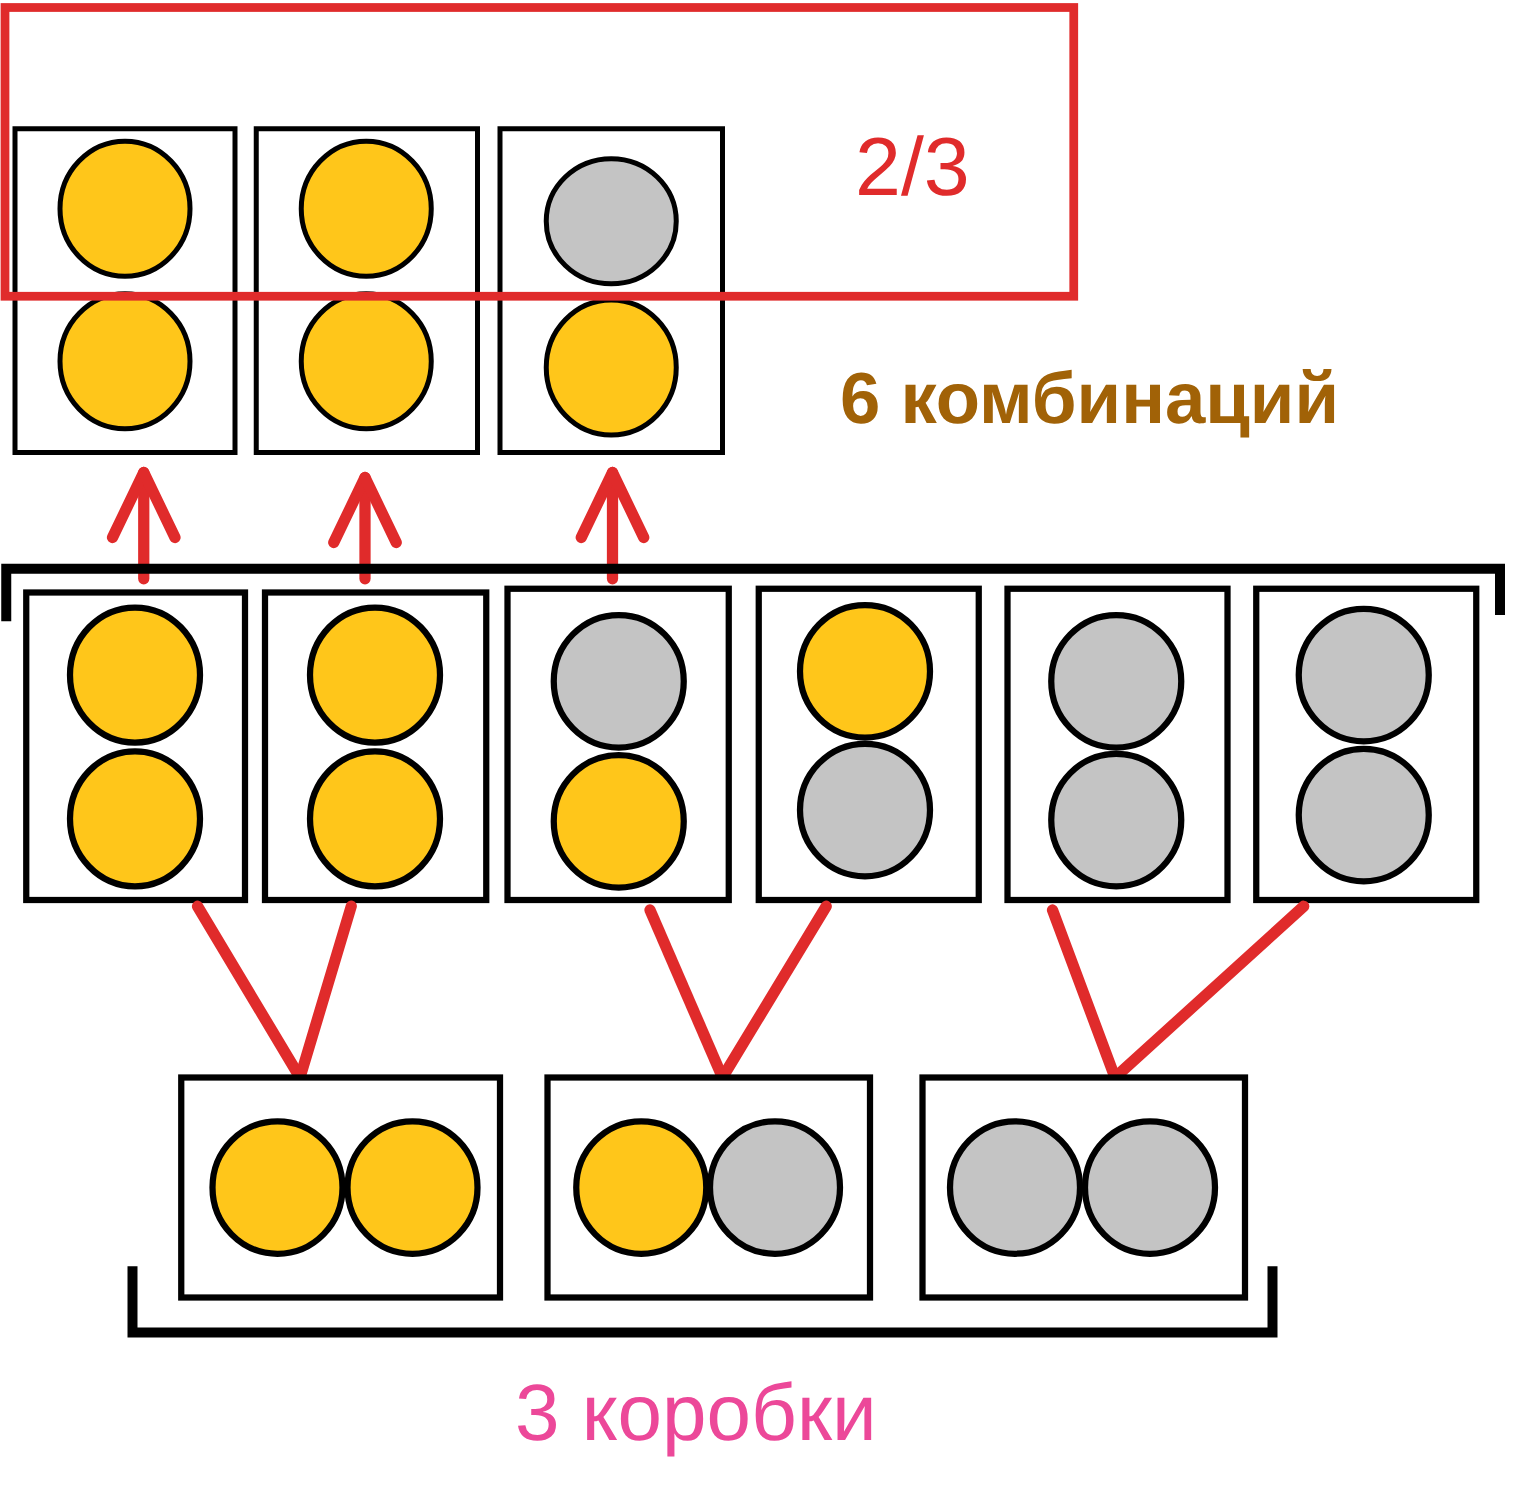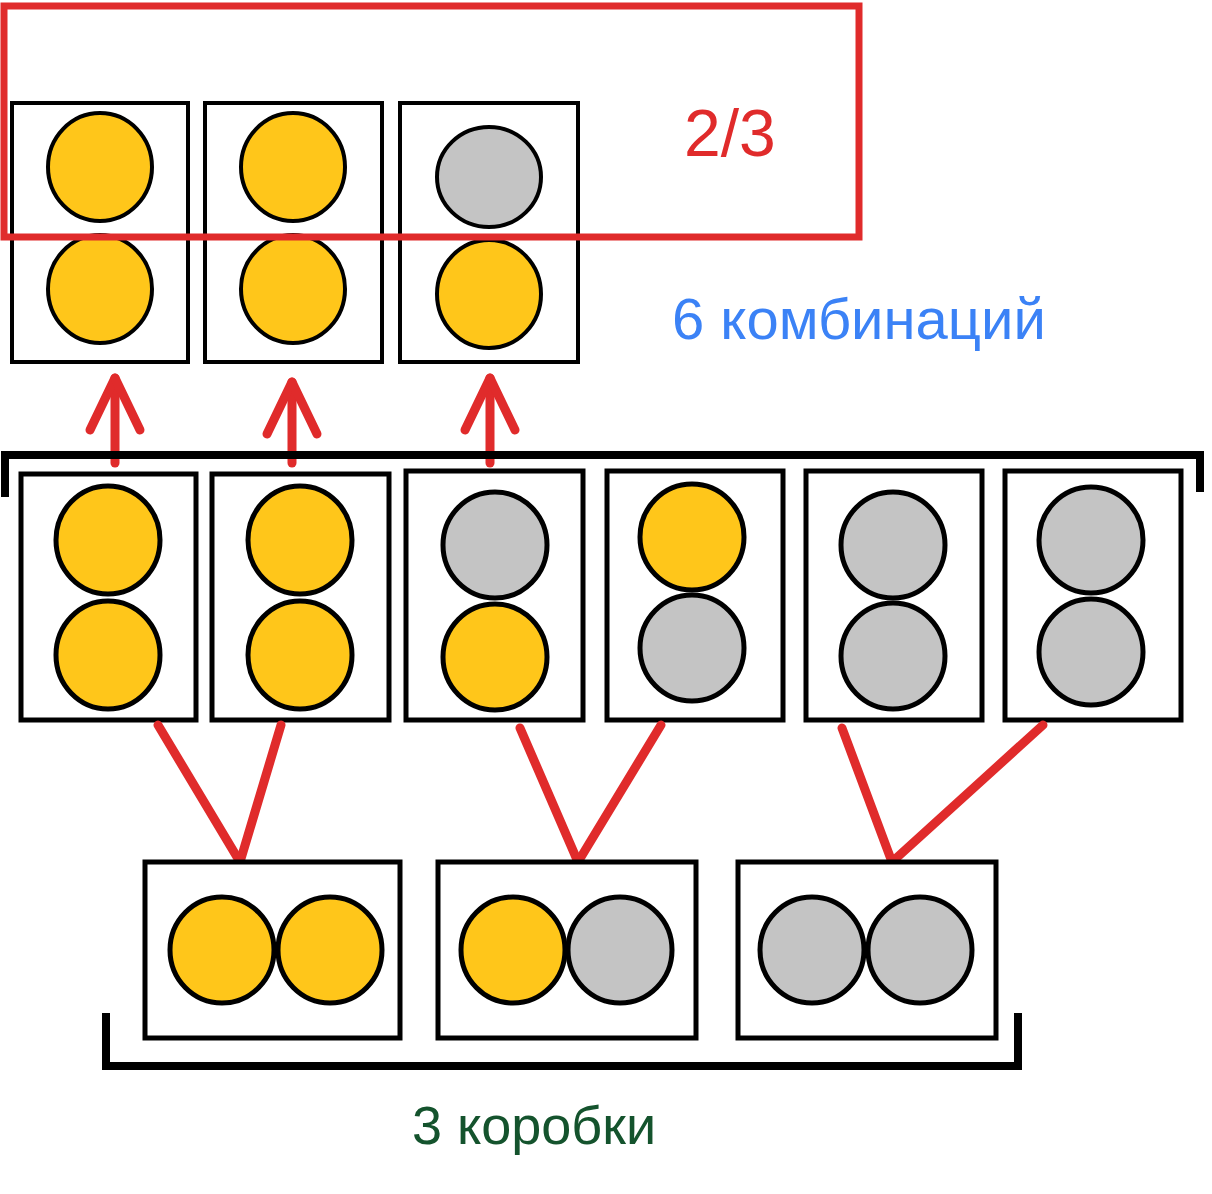--- a/index.html
+++ b/index.html
@@ -28,28 +28,29 @@
     white-space: nowrap;
     line-height: 1;
   }
   #label-fraction {
     color: #e02b2b;
     font-size: 66px;
     left: 684px;
     top: 100px;
   }
   #label-combinations {
-    color: #3b82f6;
+    color: #a16207;
     font-size: 58px;
     left: 672px;
     top: 290px;
+    font-weight: bold;
   }
   #label-boxes {
-    color: #14532d;
-    font-size: 54px;
+    color: #ec4899;
+    font-size: 64px;
     left: 412px;
     top: 1098px;
   }
 </style>
 </head>
 <body>
 
 <div id="canvas">
 
   <svg class="layer" viewBox="0 0 1212 1194">

